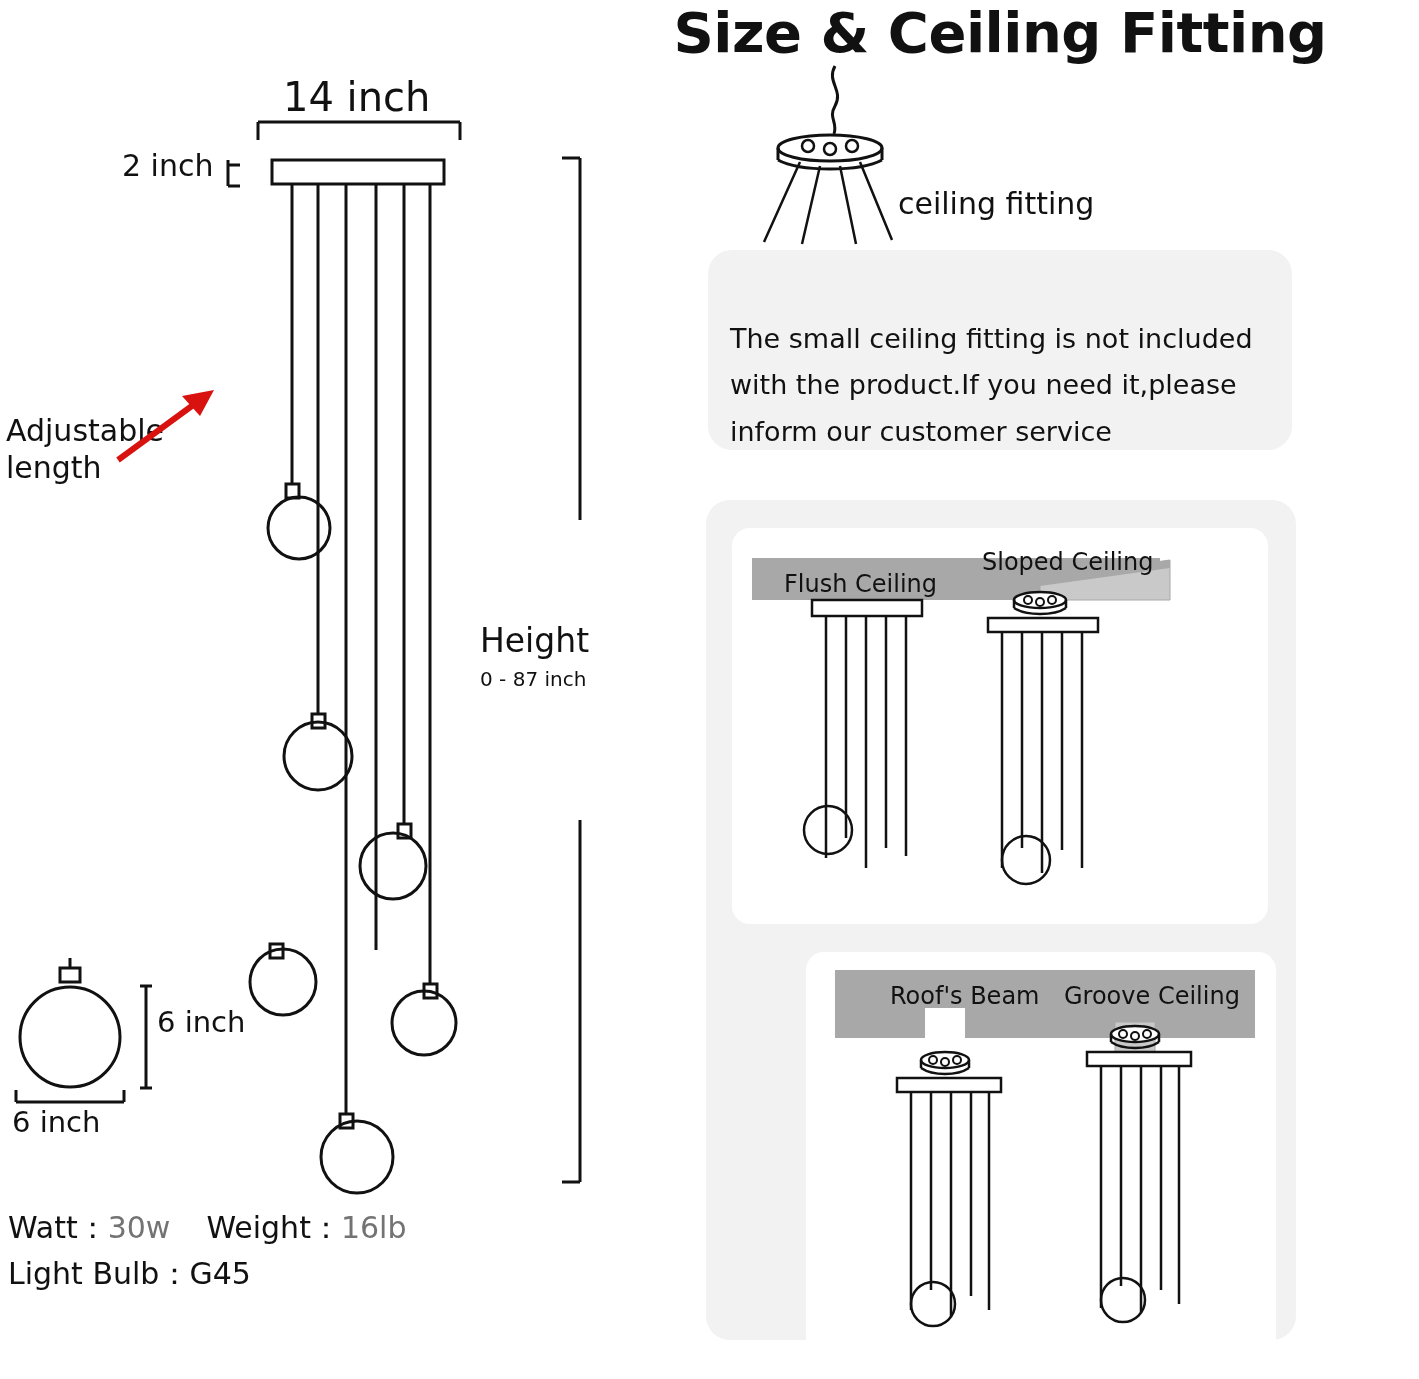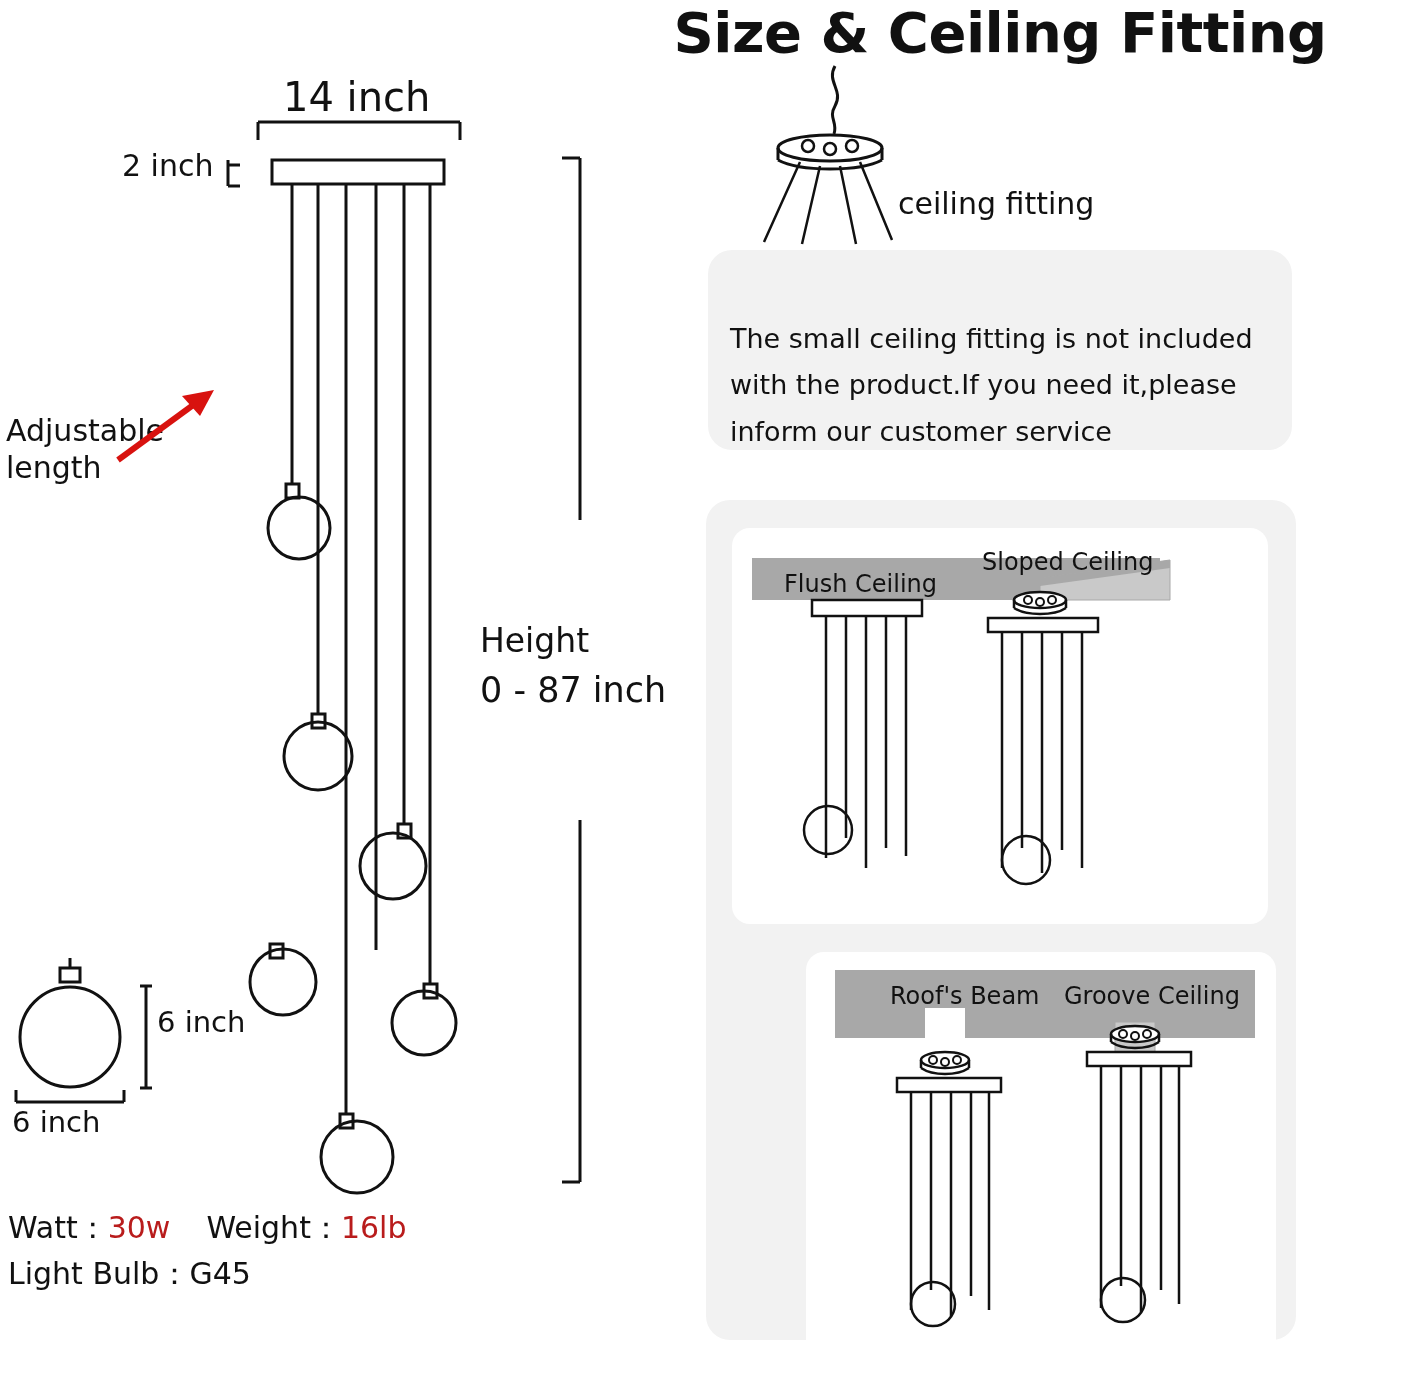--- a/index.html
+++ b/index.html
@@ -35,33 +35,33 @@
     top: 413px; left: 6px;
     font-size: 30px; line-height: 1.22;
     width: 200px;
   }
   #label-height {
     top: 617px; left: 480px;
     font-size: 33px;
     line-height: 1.45;
     width: 230px;
   }
-  #label-height .h-row2 { font-size: 35px; white-space: nowrap; }
+  #label-height .h-row2 { font-size: 20px; white-space: nowrap; }
   #label-6inch-v { top: 1005px; left: 157px; font-size: 29px; }
   #label-6inch-h { top: 1105px; left: 12px; font-size: 29px; }
 
   
   #specs {
     top: 1205px;
     left: 8px;
     width: 560px;
     font-size: 30px;
     line-height: 1.52;
   }
-  #specs .red { color: #b91c1c; }
+  #specs .red { color: #737373; }
   #specs .spec-row { white-space: nowrap; }
   #specs .gap { display: inline-block; width: 36px; }
 
   
   #label-ceiling-fitting {
     top: 138px; left: 898px;
     font-size: 30px;
     white-space: nowrap;
     margin-top: 48px;
   }

